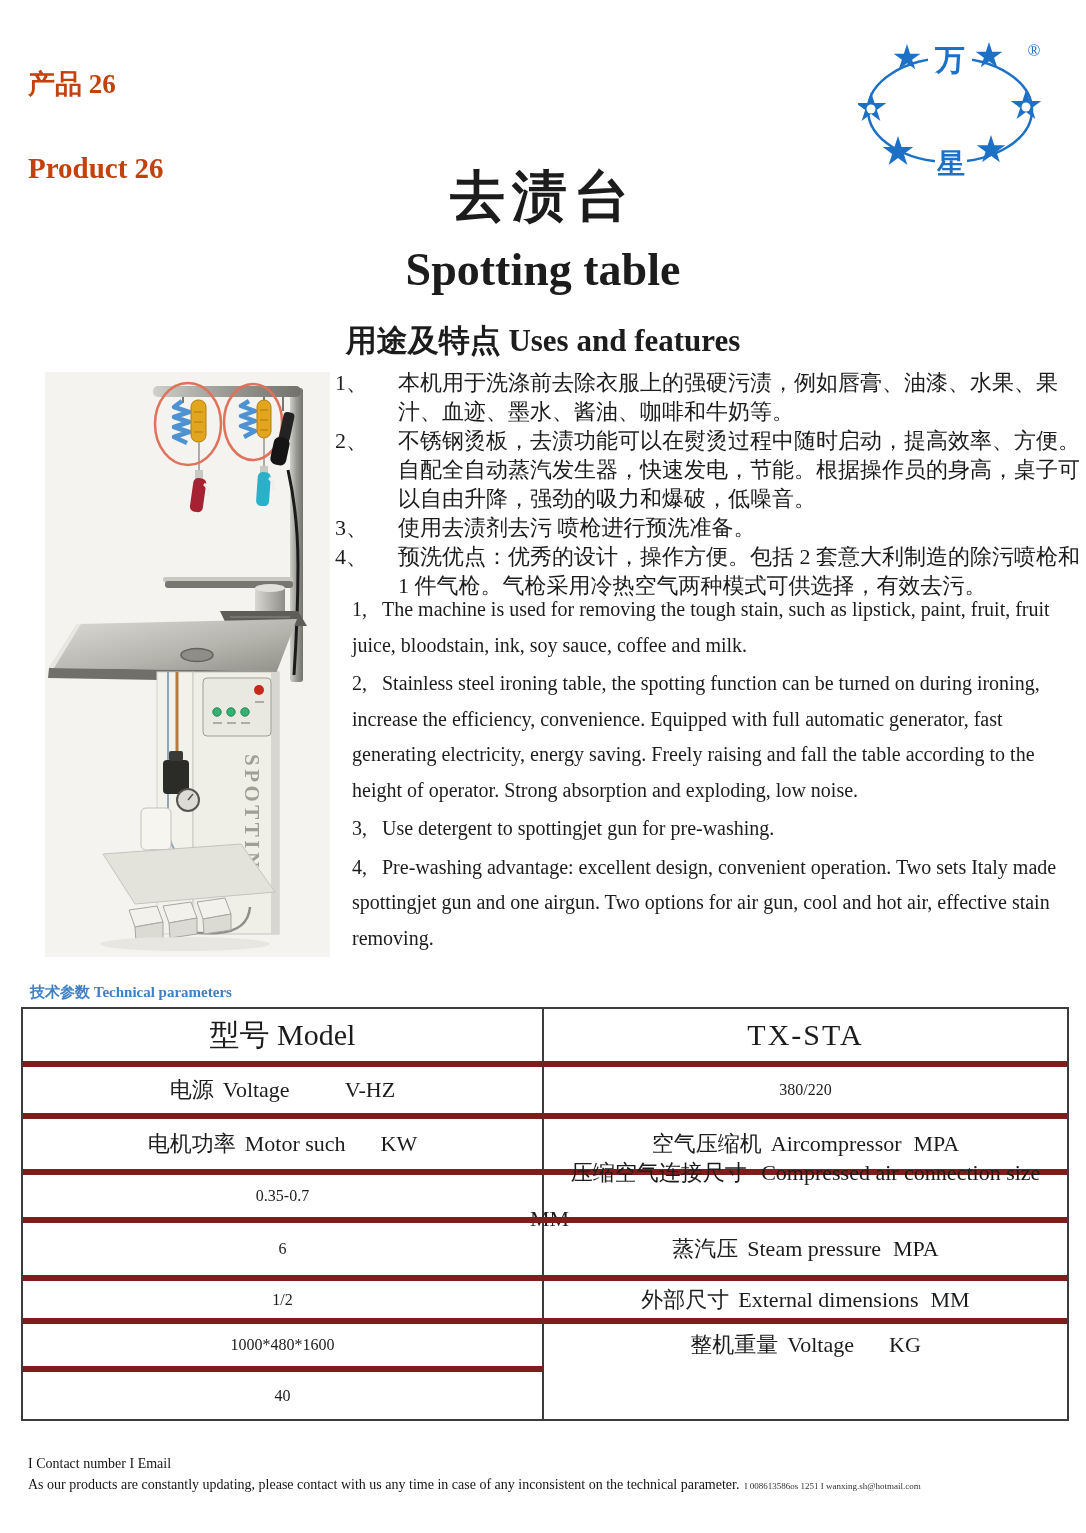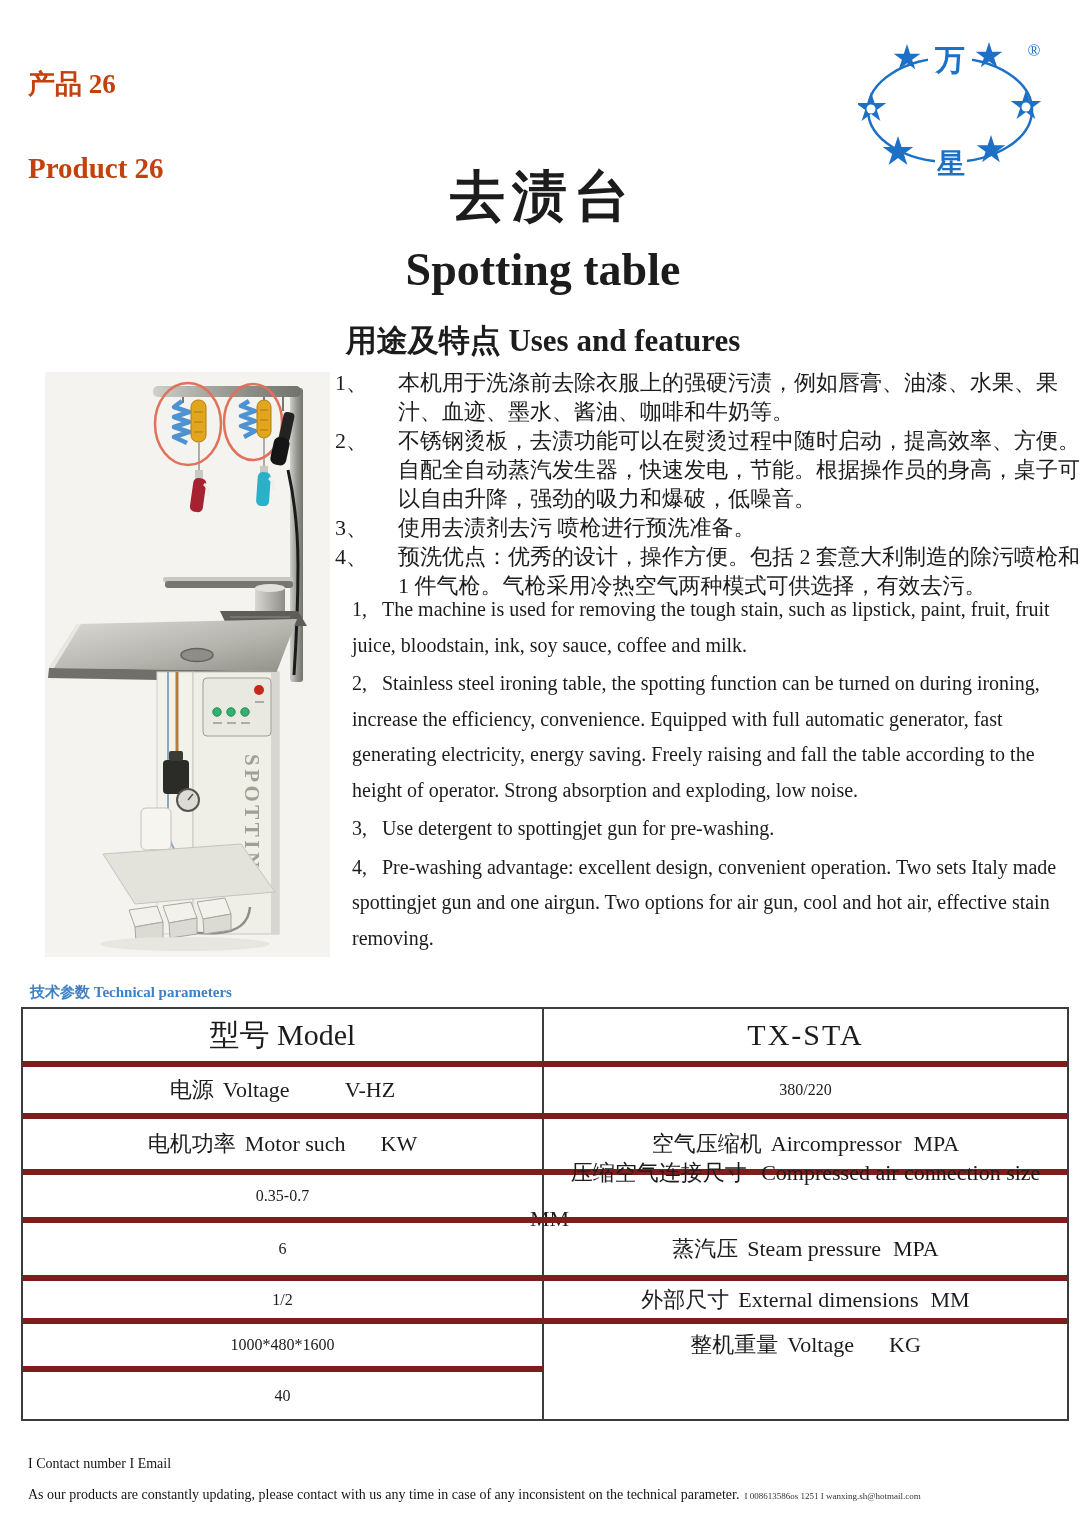--- a/index.html
+++ b/index.html
@@ -51,21 +51,21 @@
   .value-cell{font-size:16px;font-family:Liberation Serif, serif;}
   .u-lg{margin-left:55px;}
   .u-md{margin-left:35px;}
   .u-sm{margin-left:12px;}
   .wrap-cell{flex-direction:column;justify-content:center;align-items:stretch;gap:16px;}
   .wrap-cell .l1{text-align:center;}
   .wrap-cell .l2{text-align:left;margin-left:-14px;line-height:30px;}
 
   
   .footer{position:absolute;left:28px;top:1456px;font-size:14px;color:#141414;}
-  .footer .l1{margin-bottom:15px;}
+  .footer .l1{margin-bottom:5px;}
   .footer .contact{font-size:9px;margin-left:5px;color:#333;}
 </style>
 </head>
 <body>
 
 <div class="page">
 
   <div class="product-no">
     <span class="cn">产品 26</span>
     <span class="en">Product 26</span>

